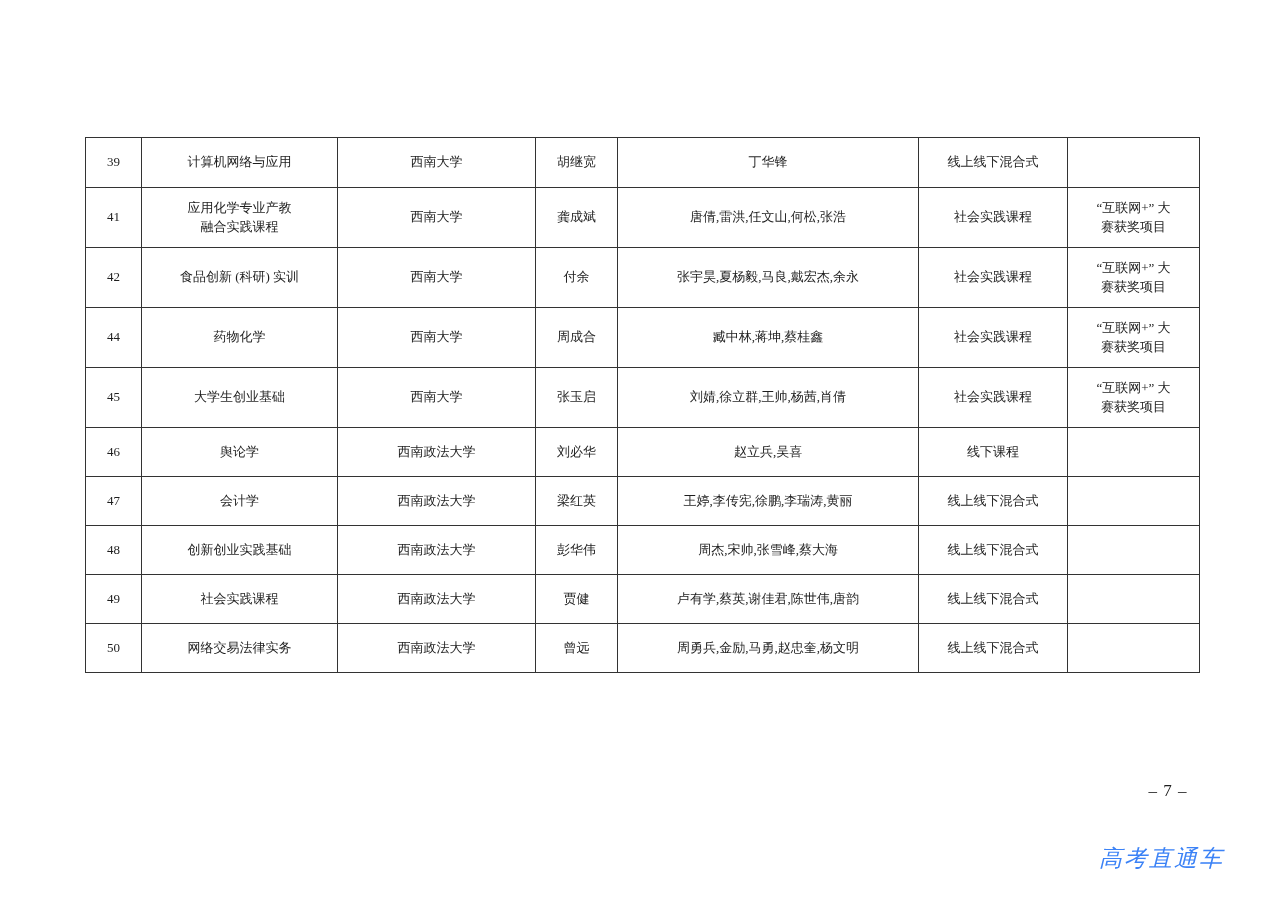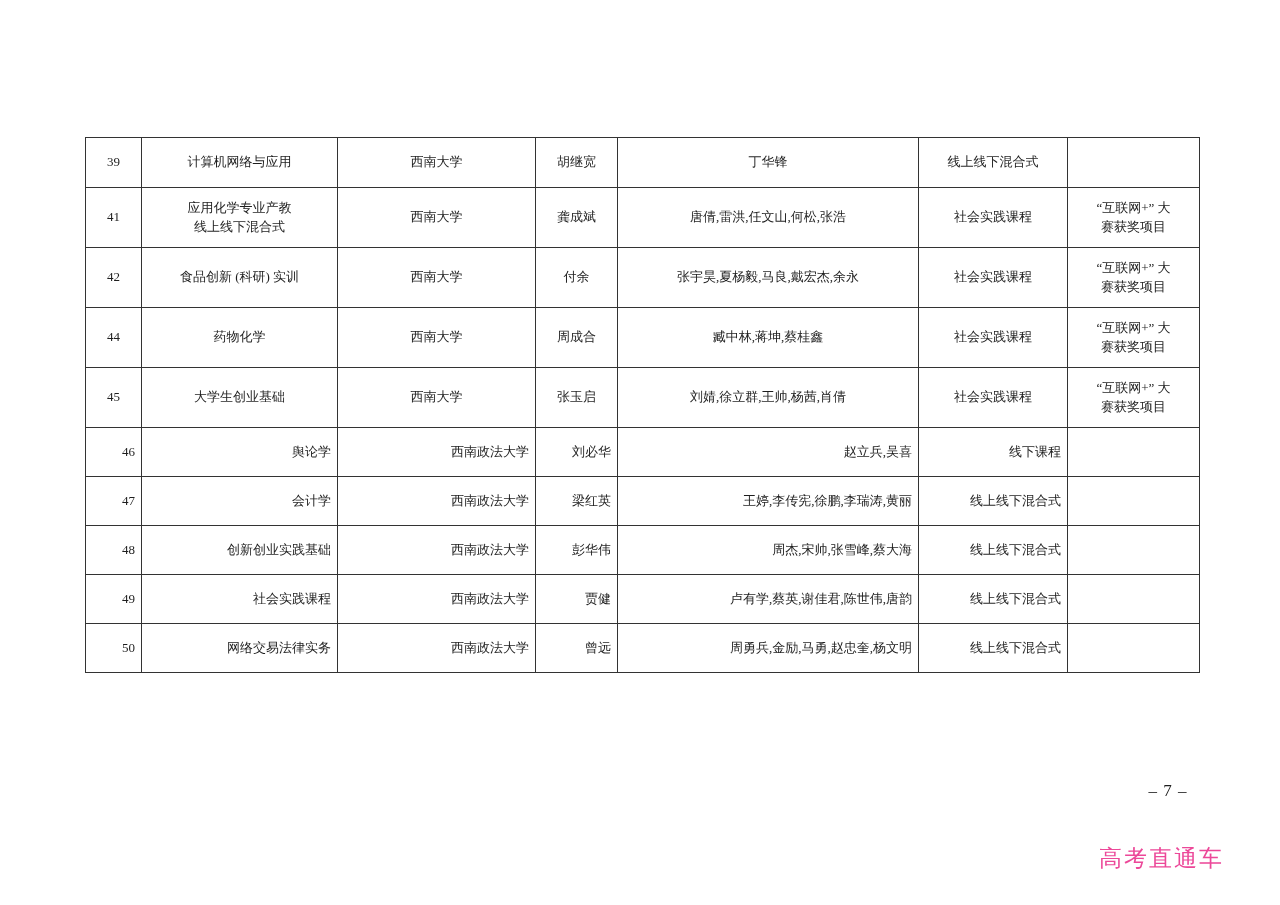--- a/index.html
+++ b/index.html
@@ -39,43 +39,44 @@
   }
   col.c-num  { width: 56px;  }
   col.c-course { width: 196px; }
   col.c-univ { width: 198px; }
   col.c-inst { width: 82px;  }
   col.c-team { width: 301px; }
   col.c-type { width: 149px; }
   col.c-note { width: 132px; }
   tr.h45 td { height: 45px; }
   tr.h55 td { height: 55px; }
-  tr.h44 td { height: 44px; text-align: right; }
+  tr.h44 td { height: 44px; }
   td.course-cell { white-space: pre-line; }
   td.note-cell   { white-space: pre-line; padding: 2px 10px; }
   td.num-cell    { font-family: "Liberation Serif", "DejaVu Serif", serif; }
   .page-number {
     position: absolute;
     top: 781px;
     left: 1138px;
     width: 60px;
     font-size: 17px;
     letter-spacing: 1px;
     color: #1e1e1e;
     text-align: center;
     white-space: nowrap;
   }
   .watermark {
     position: absolute;
     top: 843px;
     left: 1099px;
     font-size: 23px;
-    color: #ec4899;
+    color: #3b82f6;
     letter-spacing: 2px;
     white-space: nowrap;
+    font-style: italic;
   }
 </style>
 </head>
 <body>
 
 <div class="doc-page">
 
   <table class="course-table">
     <colgroup>
       <col class="c-num">
@@ -92,21 +93,21 @@
         <td class="course-cell">计算机网络与应用</td>
         <td>西南大学</td>
         <td>胡继宽</td>
         <td>丁华锋</td>
         <td>线上线下混合式</td>
         <td class="note-cell"></td>
       </tr>
       <tr class="h55">
         <td class="num-cell">41</td>
         <td class="course-cell">应用化学专业产教
-线上线下混合式</td>
+融合实践课程</td>
         <td>西南大学</td>
         <td>龚成斌</td>
         <td>唐倩,雷洪,任文山,何松,张浩</td>
         <td>社会实践课程</td>
         <td class="note-cell">“互联网+” 大
 赛获奖项目</td>
       </tr>
       <tr class="h55">
         <td class="num-cell">42</td>
         <td class="course-cell">食品创新 (科研) 实训</td>

